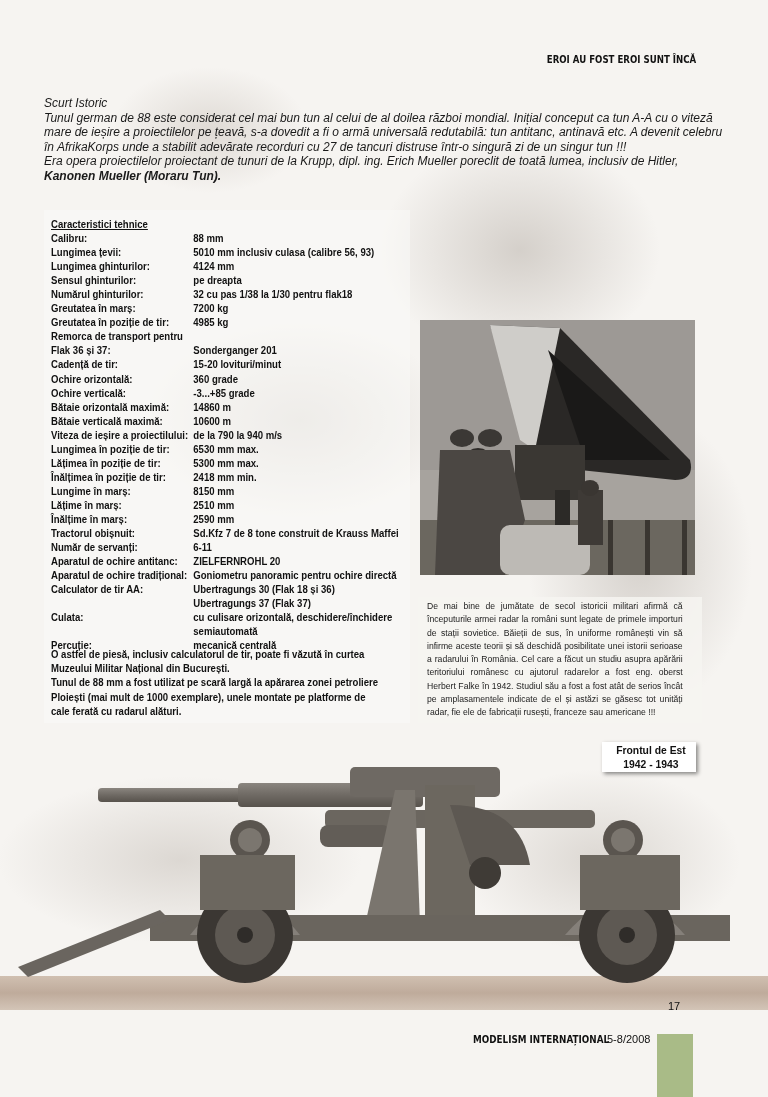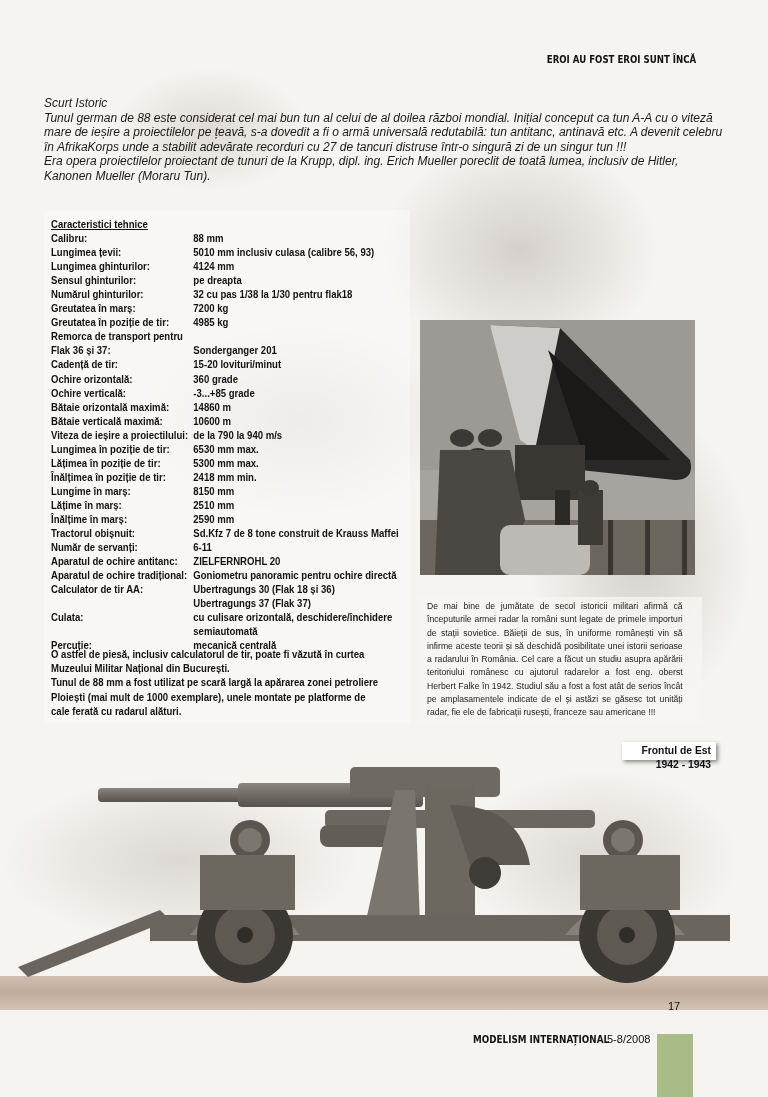--- a/index.html
+++ b/index.html
@@ -24,21 +24,21 @@
       position: absolute; top: 53px; right: 72px;
       font-family: "DejaVu Sans", sans-serif; font-weight: bold; font-size: 10.5px;
       letter-spacing: 0px; transform: scaleX(0.82); transform-origin: right center;
       color: #111;
     }
     .intro {
       position: absolute; left: 44px; top: 96px; width: 680px;
       font-style: italic; font-size: 12px; line-height: 14.6px; color: #1a1a1a;
     }
     .intro p { margin: 0; }
-    .intro .bold { font-weight: normal; }
+    .intro .bold { font-weight: bold; }
 
     .specs-panel {
       position: absolute; left: 44px; top: 210px; width: 366px; height: 513px;
       background: rgba(250,249,247,0.55);
     }
     .specs {
       position: absolute; left: 51px; top: 218px; width: 360px;
       font-size: 10.3px; line-height: 14.05px; font-weight: bold;
       transform: scaleX(0.93); transform-origin: left top;
     }
@@ -64,24 +64,24 @@
       position: absolute; left: 418px; top: 597px; width: 284px; height: 126px;
       background: rgba(246,244,241,0.85);
     }
     .radar-text {
       position: absolute; left: 427px; top: 600px; width: 272px;
       font-size: 9.2px; line-height: 13.3px; text-align: justify; color: #222;
       transform: scaleX(0.94); transform-origin: left top;
     }
 
     .caption {
-      position: absolute; left: 602px; top: 742px; width: 94px; height: 18px;
+      position: absolute; left: 602px; top: 742px; width: 94px; height: 30px;
       background: #fff; box-shadow: 2px 2px 4px rgba(0,0,0,0.45);
-      font-weight: bold; font-size: 11.5px; line-height: 14px; text-align: right;
-      padding: 1px 5px 0 0; box-sizing: border-box; margin-left: 20px;
+      font-weight: bold; font-size: 11.5px; line-height: 14px; text-align: center;
+      padding: 1px 5px 0 0; box-sizing: border-box;
     }
     .caption div { transform: scaleX(0.9); transform-origin: right center; }
 
     .ground {
       position: absolute; left: 0; top: 976px; width: 768px; height: 34px;
       background: linear-gradient(180deg, #c9b6a5 0%, #b59e8c 50%, #cdbcad 100%);
       opacity: 0.85;
     }
     .gun { position: absolute; left: 0; top: 745px; width: 768px; height: 240px; }
 

